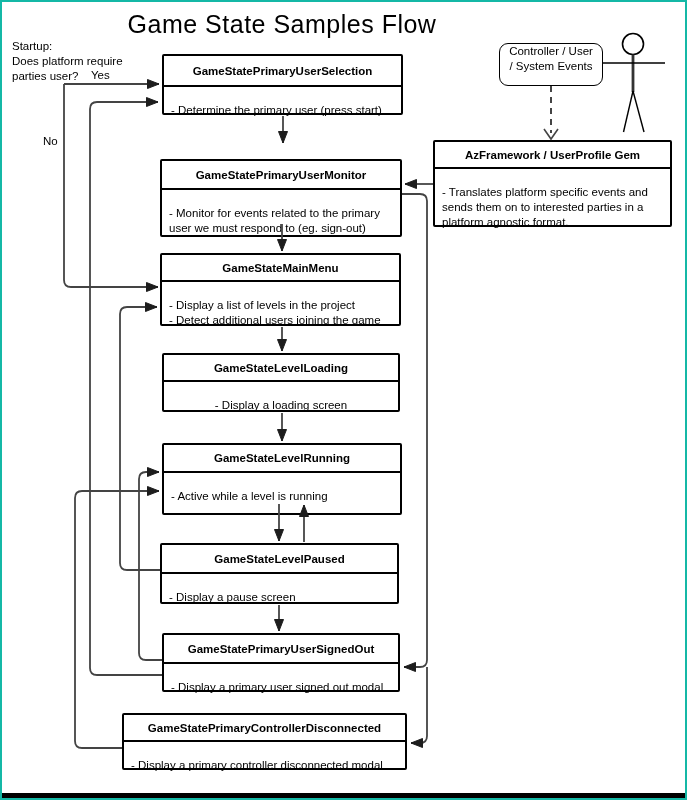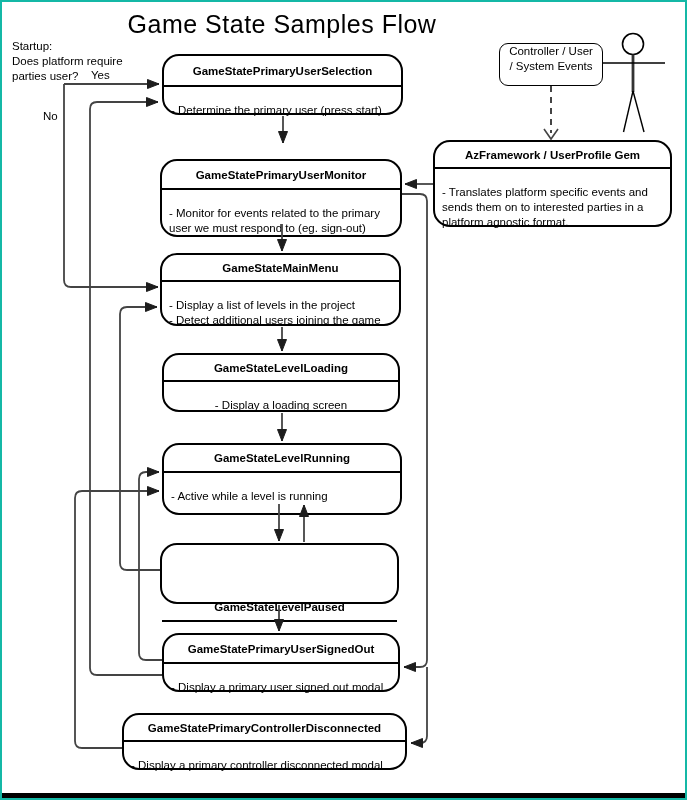--- a/index.html
+++ b/index.html
@@ -7,22 +7,22 @@
     position:relative;width:687px;height:800px;background:#ffffff;
     border:2px solid #14b8a6;box-sizing:border-box;overflow:hidden;
     font-family:"Liberation Sans",sans-serif;color:#000;
   }
   .bottom-bar{position:absolute;left:0;top:791px;width:683px;height:9px;background:#000;}
   .page-title{position:absolute;top:8px;left:0;width:560px;text-align:center;
     font-size:25px;letter-spacing:.5px;}
   .note{position:absolute;left:10px;top:37px;font-size:11.5px;line-height:15px;}
   .edge-label{position:absolute;font-size:11.5px;}
   .lbl-yes{left:89px;top:67px;}
-  .lbl-no{left:41px;top:108px;}
-  .state{position:absolute;background:#fff;border:2px solid #000;border-radius:17px;
+  .lbl-no{left:41px;top:133px;}
+  .state{position:absolute;background:#fff;border:2px solid #000;border-radius:2px;
     box-sizing:border-box;display:flex;flex-direction:column;}
   .state-title{flex:none;border-bottom:2px solid #000;display:flex;align-items:center;
     justify-content:center;font-weight:bold;font-size:11.5px;white-space:nowrap;}
   .state-body{flex:1;padding:16px 7px;font-size:11.5px;display:flex;flex-direction:column;
     justify-content:center;}
   .state-body div{line-height:15px;white-space:nowrap;}
   .events-box{position:absolute;left:497px;top:41px;width:104px;height:43px;
     border:1.5px solid #000;border-radius:9px;box-sizing:border-box;background:#fff;
     display:flex;flex-direction:column;align-items:center;
     font-size:11.5px;line-height:15px;}
@@ -75,21 +75,21 @@
   </div>
 
   <div class="state" style="left:160px;top:441px;width:240px;height:72px;">
     <div class="state-title" style="height:26px;">GameStateLevelRunning</div>
     <div class="state-body">
       <div>- Active while a level is running</div>
     </div>
   </div>
 
   <div class="state" style="left:158px;top:541px;width:239px;height:61px;">
-    <div class="state-title" style="height:27px;margin-top:48px;">GameStateLevelPaused</div>
+    <div class="state-title" style="height:27px;">GameStateLevelPaused</div>
     <div class="state-body">
       <div>- Display a pause screen</div>
     </div>
   </div>
 
   <div class="state" style="left:160px;top:631px;width:238px;height:59px;">
     <div class="state-title" style="height:27px;">GameStatePrimaryUserSignedOut</div>
     <div class="state-body">
       <div>- Display a primary user signed out modal</div>
     </div>

